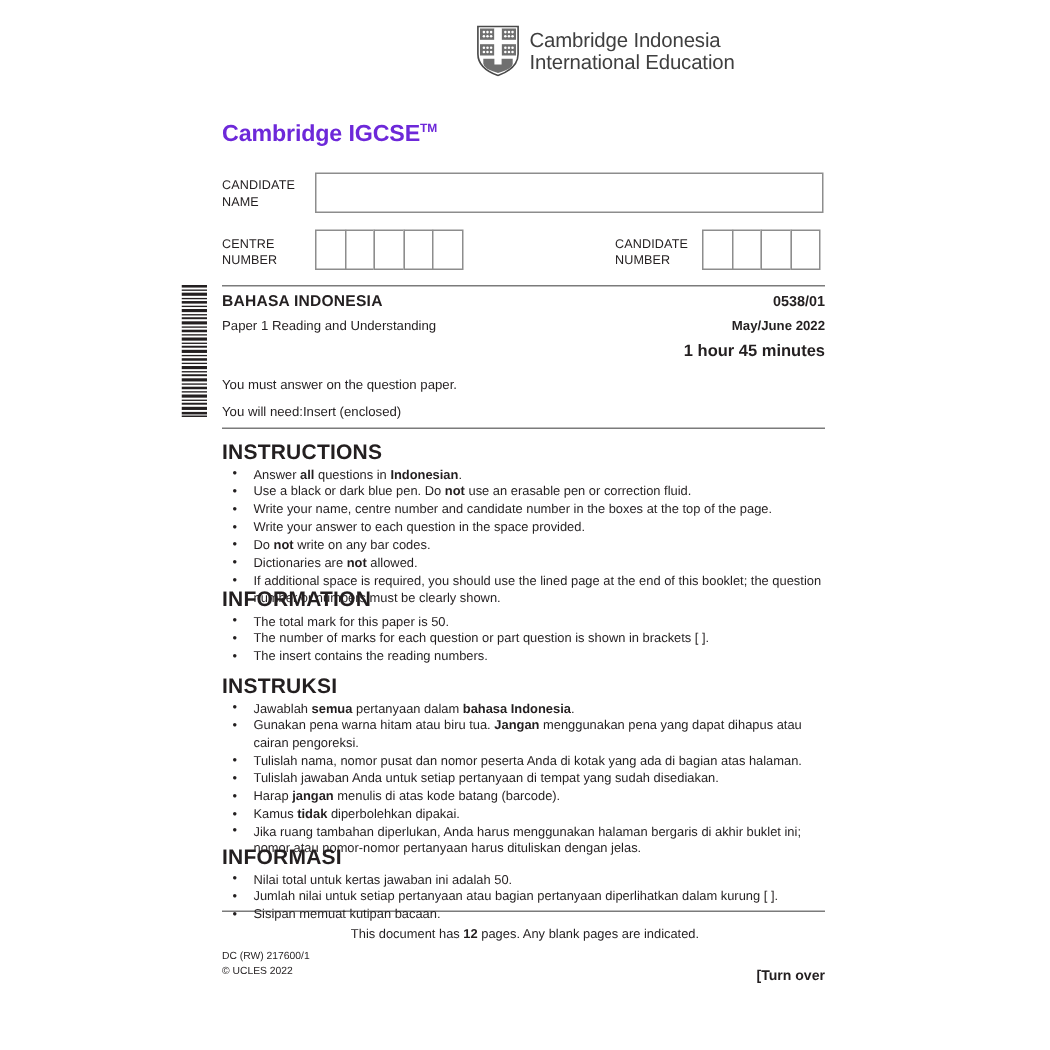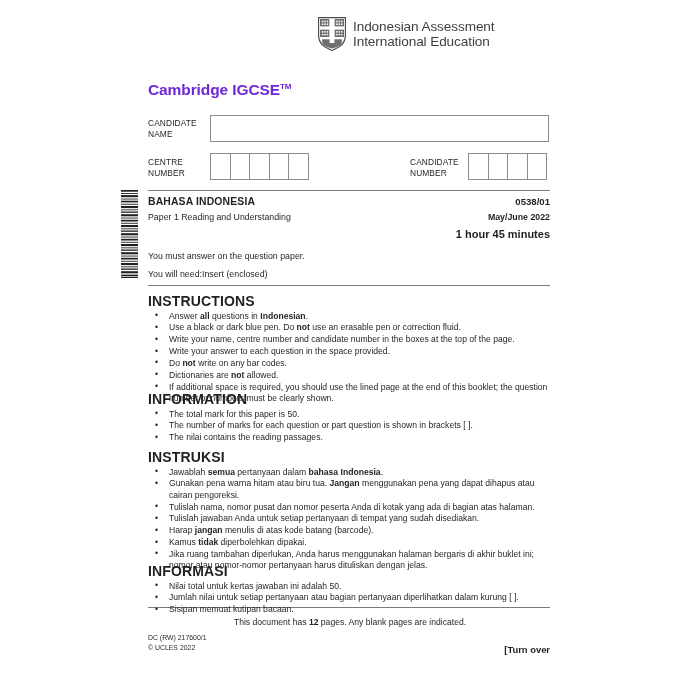--- a/index.html
+++ b/index.html
@@ -295,21 +295,21 @@
           <circle cx="9.4" cy="17.6" r="0.85"></circle>
         <circle cx="18.9" cy="14.8" r="0.85"></circle>
           <circle cx="21.3" cy="14.8" r="0.85"></circle>
           <circle cx="23.7" cy="14.8" r="0.85"></circle>
         <circle cx="18.9" cy="17.6" r="0.85"></circle>
           <circle cx="21.3" cy="17.6" r="0.85"></circle>
           <circle cx="23.7" cy="17.6" r="0.85"></circle>
       </g>
     </svg>
     <div class="logo-text">
-      <div class="logo-line1">Indonesian Assessment</div>
+      <div class="logo-line1">Cambridge Indonesia</div>
       <div class="logo-line2">International Education</div>
     </div>
   </div>
 
   <div class="main-title"><span>Cambridge IGCSE</span><sup>TM</sup></div>
 
   <div class="cand-name-label">
     <div>CANDIDATE</div>
     <div>NAME</div>
   </div>
@@ -406,21 +406,21 @@
         <li>Dictionaries are <b>not</b> allowed.</li>
         <li>If additional space is required, you should use the lined page at the end of this booklet; the question number or numbers must be clearly shown.</li>
       </ul>
   </div>
 
   <div class="section" id="sec-information">
     <div class="section-head">INFORMATION</div>
     <ul class="bullets">
         <li>The total mark for this paper is 50.</li>
         <li>The number of marks for each question or part question is shown in brackets [ ].</li>
-        <li>The nilai contains the reading passages.</li>
+        <li>The insert contains the reading numbers.</li>
       </ul>
   </div>
 
   <div class="section" id="sec-instruksi">
     <div class="section-head">INSTRUKSI</div>
     <ul class="bullets">
         <li>Jawablah <b>semua</b> pertanyaan dalam <b>bahasa Indonesia</b>.</li>
         <li>Gunakan pena warna hitam atau biru tua. <b>Jangan</b> menggunakan pena yang dapat dihapus atau cairan pengoreksi.</li>
         <li>Tulislah nama, nomor pusat dan nomor peserta Anda di kotak yang ada di bagian atas halaman.</li>
         <li>Tulislah jawaban Anda untuk setiap pertanyaan di tempat yang sudah disediakan.</li>

